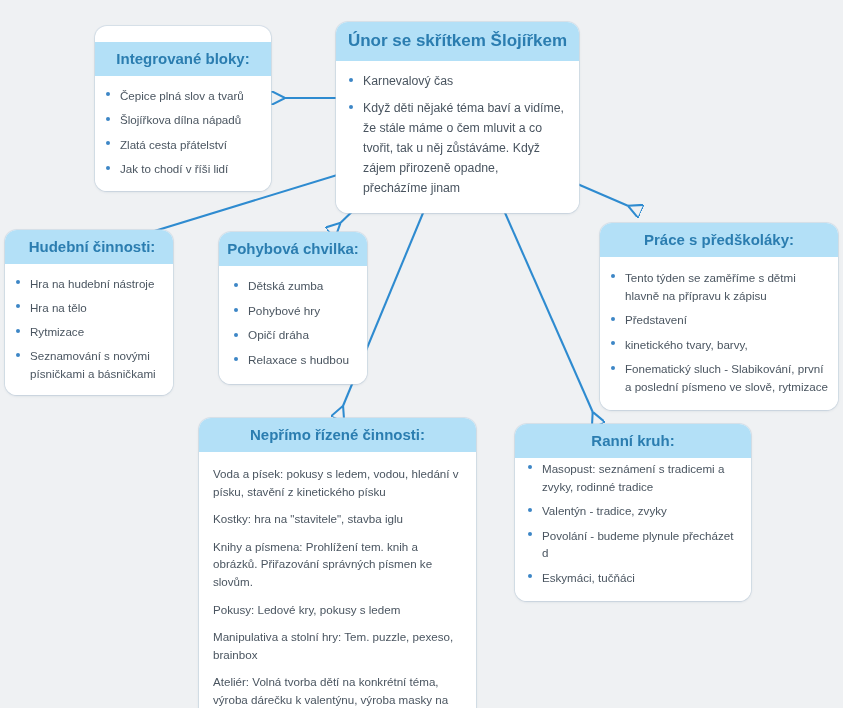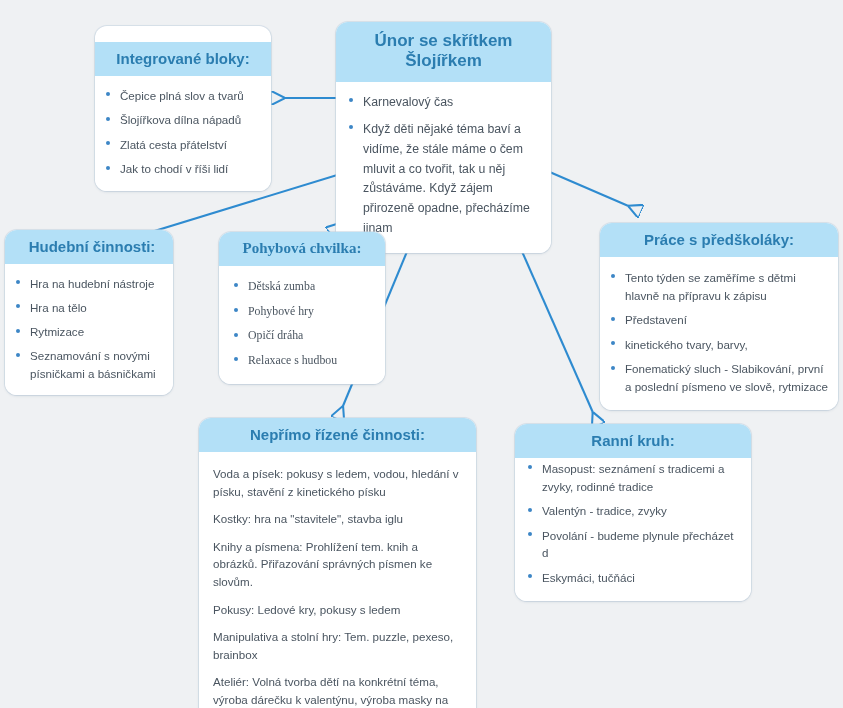--- a/index.html
+++ b/index.html
@@ -72,21 +72,21 @@
   }
   .node-body p {
     margin: 0 0 10px 0;
   }
   .node-body p:last-child { margin-bottom: 0; }
 
   
   #node-center {
     left: 336px;
     top: 22px;
-    width: 215px;
+    width: 243px;
   }
   #node-center .node-header {
     font-size: 17px;
     padding: 9px 8px 10px 8px;
     line-height: 1.2;
   }
   #node-center .node-body {
     font-size: 12.3px;
     line-height: 1.62;
     padding: 11px 14px 14px 10px;
@@ -122,22 +122,21 @@
   #node-hudebni .node-body {
     font-size: 11.6px;
     line-height: 1.48;
     padding: 11px 8px 13px 8px;
   }
 
   
   #node-pohybova {
     left: 219px;
     top: 232px;
-    width: 166px;
-    font-family: Liberation Serif, serif;
+    width: 148px;
   }
   #node-pohybova .node-header {
     font-size: 15px;
     padding: 8px 6px 9px 6px;
   }
   #node-pohybova .node-body {
     font-size: 11.8px;
     line-height: 1.5;
     padding: 12px 10px 14px 12px;
   }

